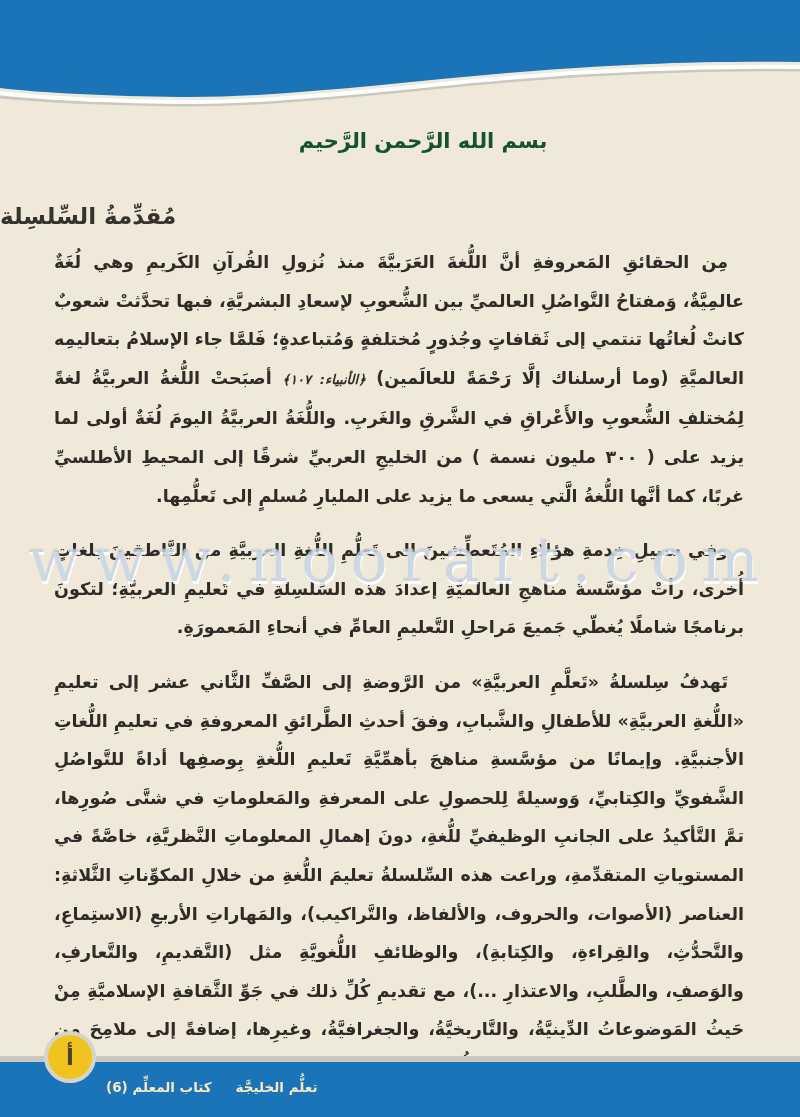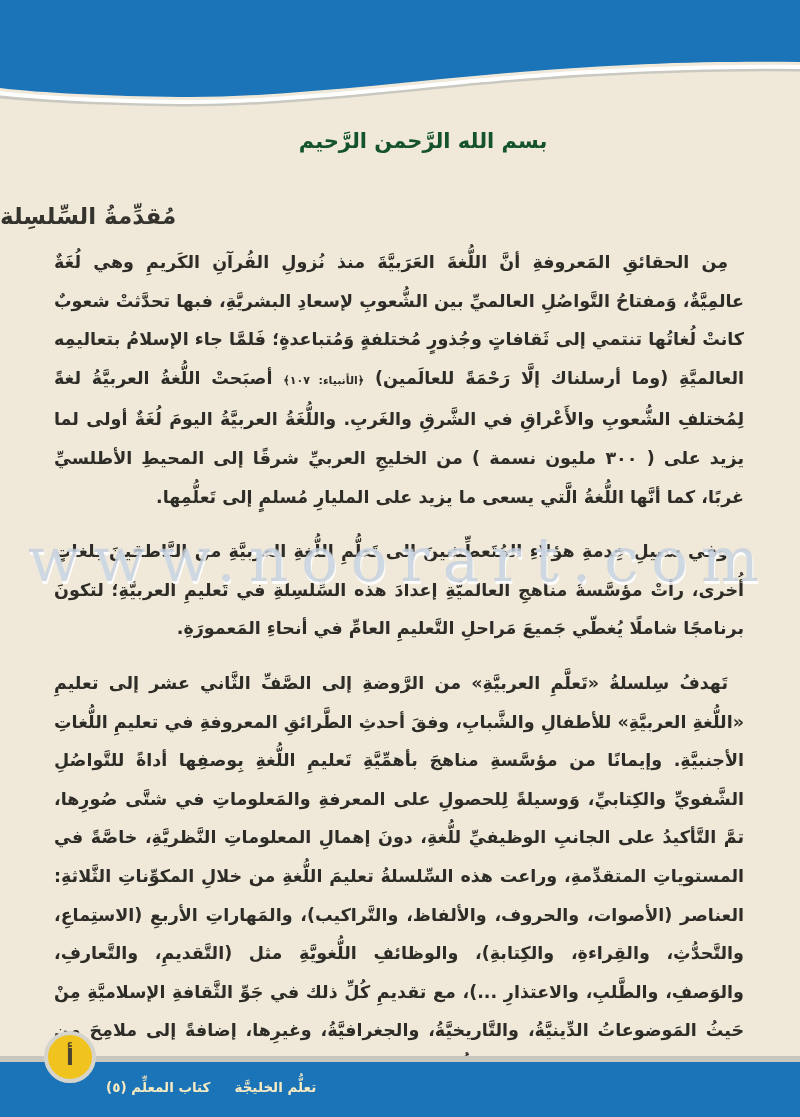--- a/index.html
+++ b/index.html
@@ -14,21 +14,21 @@
   .bismillah{position:absolute;top:129px;left:0;width:100%;text-align:center;
     color:#14532d;font-size:21px;font-weight:bold;direction:rtl;margin-left:23px;}
   .page-title{position:absolute;top:187px;left:0;width:100%;text-align:left;
     color:#35332d;font-size:23px;font-weight:bold;direction:rtl;margin-top:16px;}
 
   
   .content{position:absolute;top:243px;right:56px;left:54px;
     direction:rtl;text-align:justify;color:#2e2c27;
     font-size:17.5px;line-height:38.6px;font-weight:bold;}
   .content p{margin:0 0 16px 0;text-indent:16px;}
-  .verse-ref{font-size:11px;letter-spacing:-0.5px;}
+  .verse-ref{font-size:13px;letter-spacing:-0.5px;font-style:italic;}
 
   
   .watermark{position:absolute;top:524px;left:-12px;width:824px;
     text-align:center;white-space:nowrap;direction:ltr;
     font-family:"DejaVu Serif",serif;font-weight:normal;
     font-size:61px;letter-spacing:13px;
     color:rgba(195,207,222,0.82);
     text-shadow:1px 3px 0 rgba(255,255,255,0.85);
     pointer-events:none;z-index:2;}
 
@@ -65,16 +65,16 @@
     <p>تَهدفُ سِلسلةُ «تَعلَّمِ العربيَّةِ» من الرَّوضةِ إلى الصَّفِّ الثَّاني عشر إلى تعليمِ «اللُّغةِ العربيَّةِ» للأطفالِ والشَّبابِ، وفقَ أحدثِ الطَّرائقِ المعروفةِ في تعليمِ اللُّغاتِ الأجنبيَّةِ. وإيمانًا من مؤسَّسةِ مناهجَ بأهمِّيَّةِ تَعليمِ اللُّغةِ بِوصفِها أداةً للتَّواصُلِ الشَّفويِّ والكِتابيِّ، وَوسيلةً لِلحصولِ على المعرفةِ والمَعلوماتِ في شتَّى صُورِها، تمَّ التَّأكيدُ على الجانبِ الوظيفيِّ للُّغةِ، دونَ إهمالِ المعلوماتِ النَّظريَّةِ، خاصَّةً في المستوياتِ المتقدِّمةِ، وراعت هذه السِّلسلةُ تعليمَ اللُّغةِ من خلالِ المكوِّناتِ الثَّلاثةِ: العناصر (الأصوات، والحروف، والألفاظ، والتَّراكيب)، والمَهاراتِ الأربعِ (الاستِماعِ، والتَّحدُّثِ، والقِراءةِ، والكِتابةِ)، والوظائفِ اللُّغويَّةِ مثل (التَّقديمِ، والتَّعارفِ، والوَصفِ، والطَّلبِ، والاعتذارِ ...)، مع تقديمِ كُلِّ ذلك في جَوِّ الثَّقافةِ الإسلاميَّةِ مِنْ حَيثُ المَوضوعاتُ الدِّينيَّةُ، والتَّاريخيَّةُ، والجغرافيَّةُ، وغيرِها، إضافةً إلى ملامِحَ من الثَّقافةِ العالميَّةِ المشتركةِ بين الأُممِ المختلفةِ.</p>
   </div>
 
   <div class="watermark">www.noorart.com</div>
 
   <div class="footer-line"></div>
   <div class="footer-bar"></div>
   <div class="page-badge">أ</div>
   <div class="footer-titles">
     <span>تعلُّم الخليجَّة</span>
-    <span>كتاب المعلِّم (٥)</span>
+    <span>كتاب المعلِّم (6)</span>
   </div>
 
 </div>
 
 </body></html>

